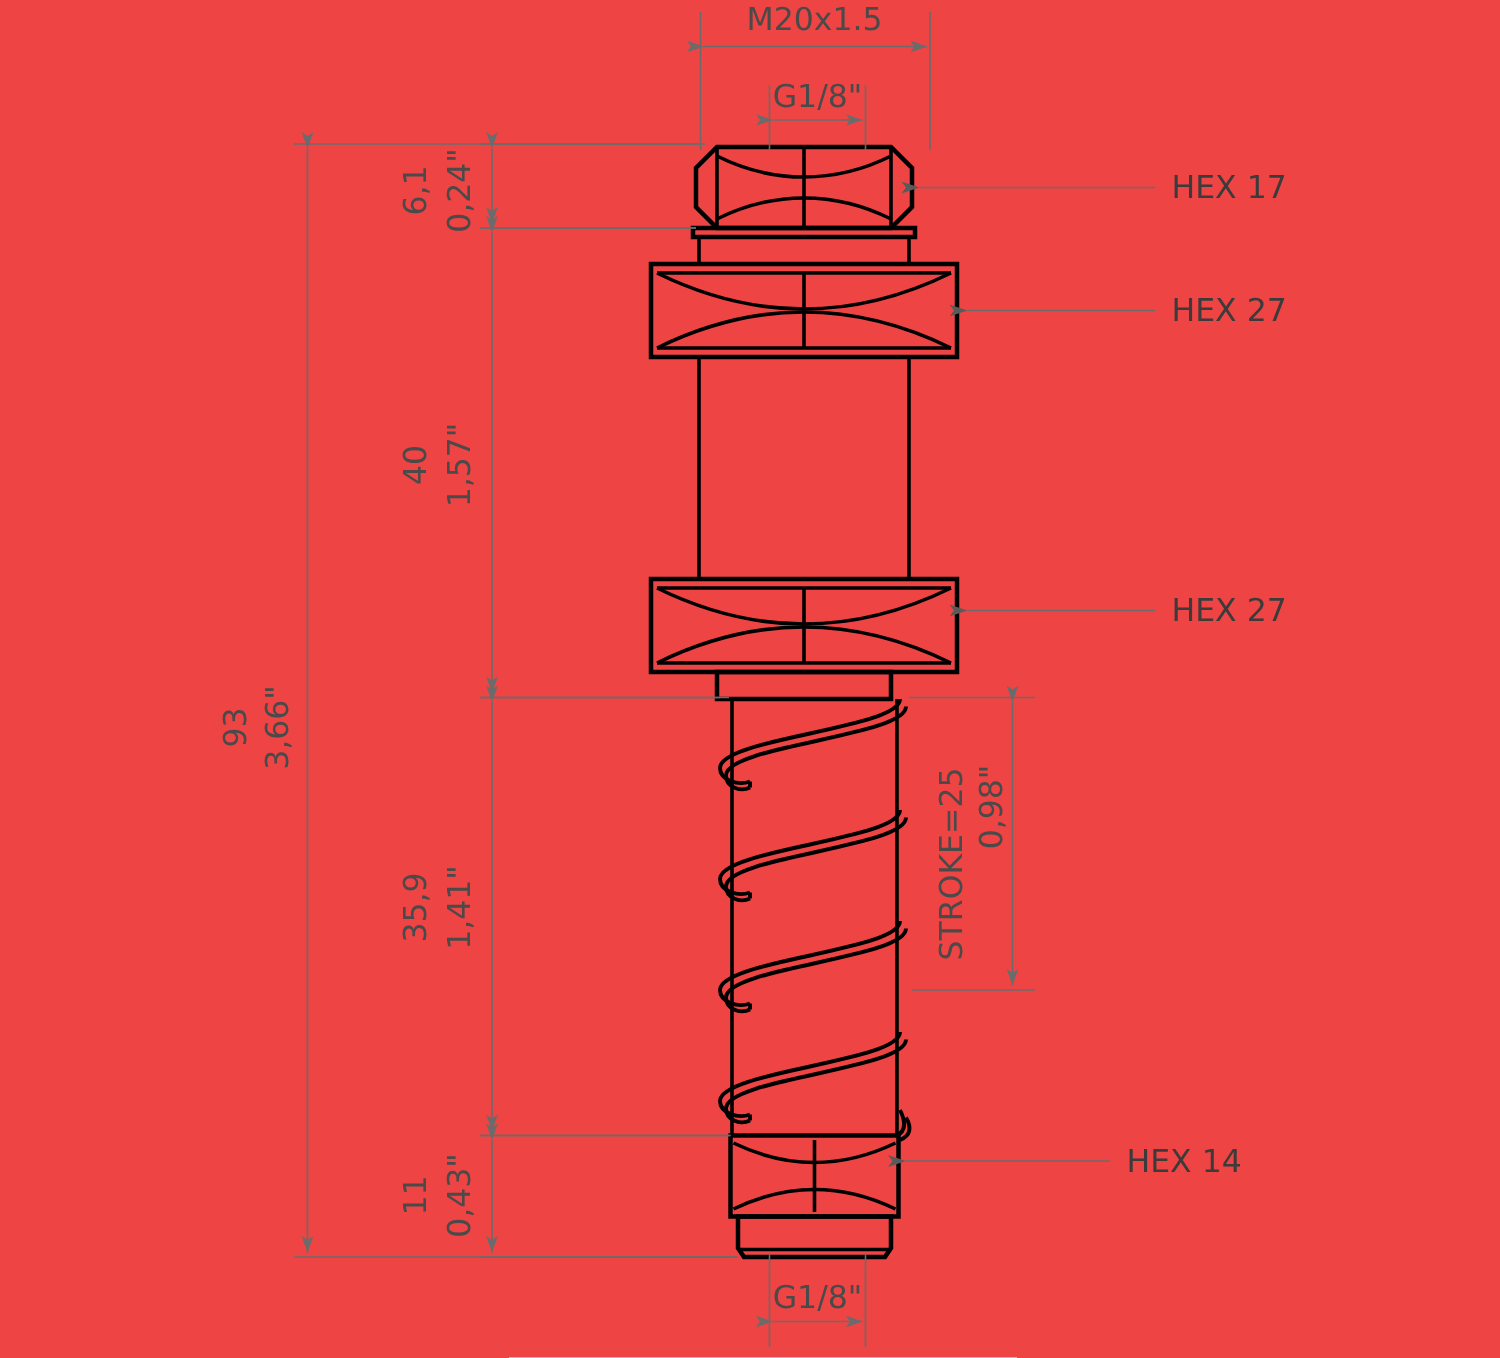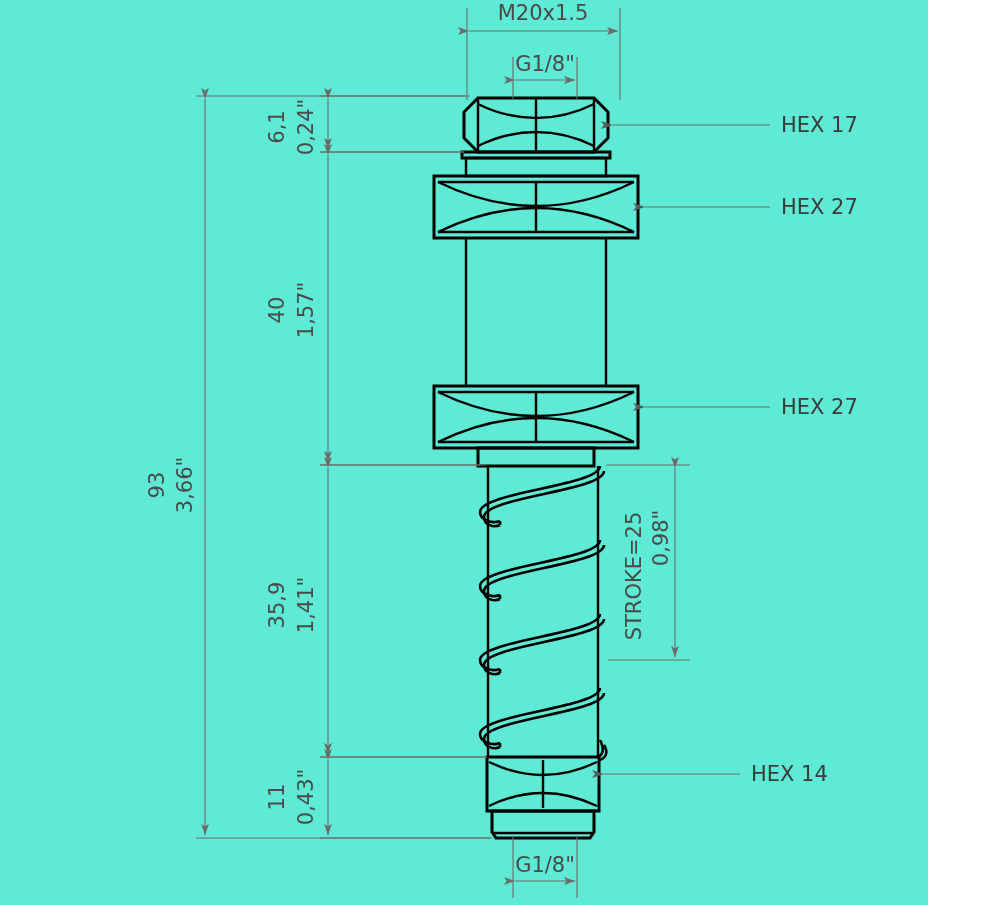--- a/index.html
+++ b/index.html
@@ -1,18 +1,18 @@
 <!DOCTYPE html>
 <html><head>
 <meta charset="utf-8">
 <style>
   html,body{margin:0;padding:0;background:#ffffff;}
   body{width:1000px;height:905px;overflow:hidden;
        font-family:"DejaVu Sans","Liberation Sans",sans-serif;}
-  #stage{position:relative;width:928px;height:905px;background:#5eead4;}
+  #stage{position:relative;width:1000px;height:905px;background:#ef4444;}
   svg#drawing{position:absolute;left:0;top:0;width:1000px;height:905px;}
   .dimtext{font-family:"DejaVu Sans","Liberation Sans",sans-serif;
            font-size:21px;fill:#4a4a4a;}
   .callouttext{font-family:"DejaVu Sans","Liberation Sans",sans-serif;
            font-size:21px;fill:#3b3b3b;}
   .vtext{font-family:"DejaVu Sans","Liberation Sans",sans-serif;
            font-size:21px;fill:#4a4a4a;}
 </style>
 </head>
 <body>

